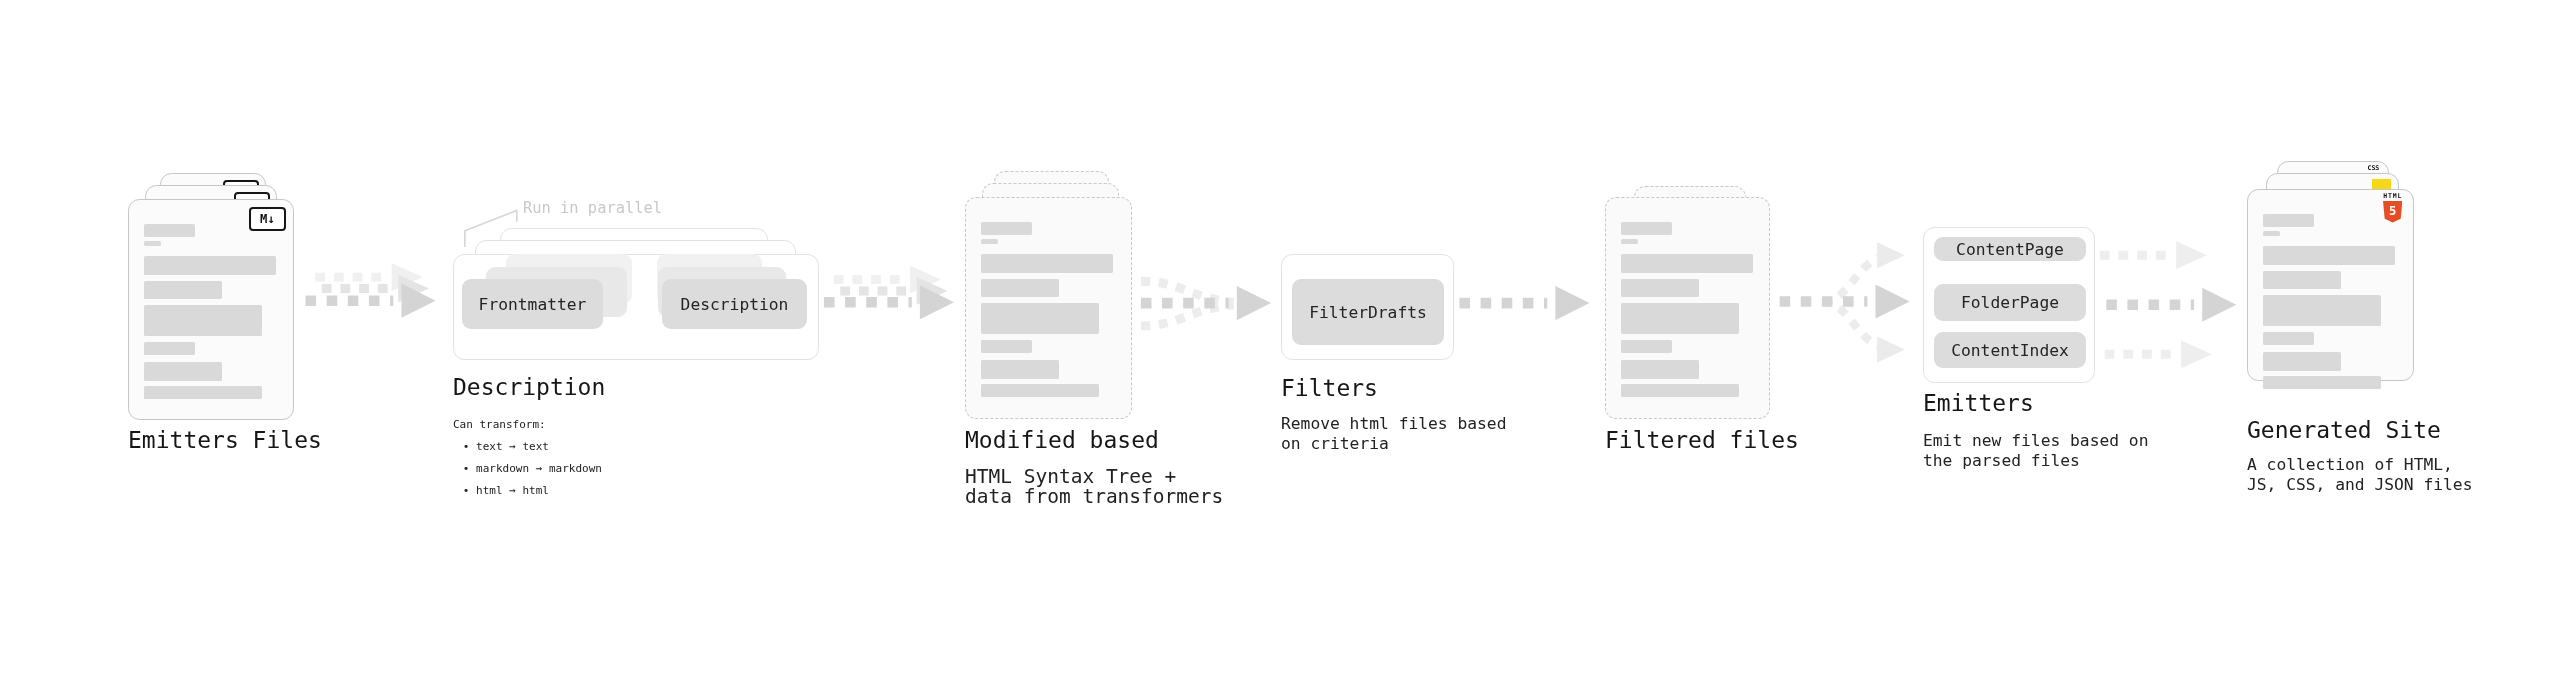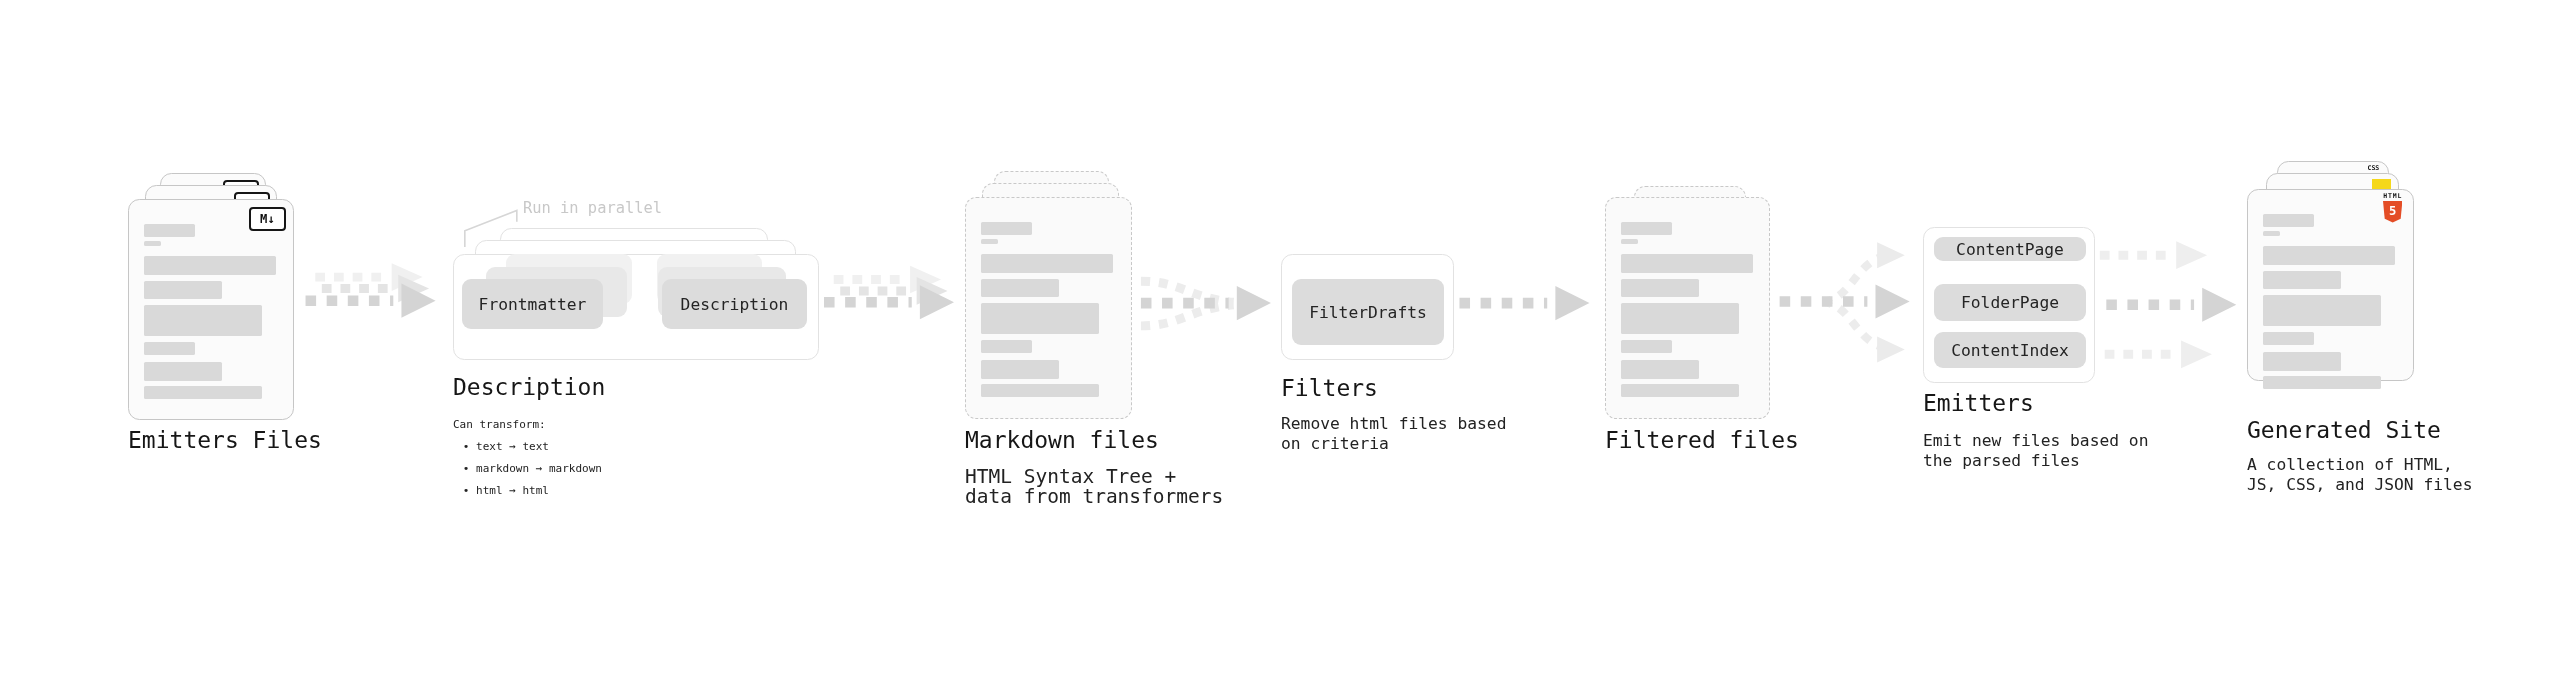--- a/index.html
+++ b/index.html
@@ -176,21 +176,21 @@
         <i style="width:51px;height:12.2px;margin-bottom:4.1px"></i>
         <i style="width:17px;height:5.7px;margin-bottom:9.8px"></i>
         <i style="width:132px;height:18.7px;margin-bottom:5.7px"></i>
         <i style="width:78px;height:18.7px;margin-bottom:5.7px"></i>
         <i style="width:118px;height:31px;margin-bottom:5.7px"></i>
         <i style="width:51px;height:13px;margin-bottom:7.3px"></i>
         <i style="width:78px;height:18.7px;margin-bottom:5.7px"></i>
         <i style="width:118px;height:13px;"></i>
       </div>
     </div>
-    <div class="abs title" style="left:965px;top:429px;">Markdown files</div>
+    <div class="abs title" style="left:965px;top:429px;">Modified based</div>
     <div class="abs subtitle big" style="left:965px;top:467px;">HTML Syntax Tree +
 data from transformers</div>
   </div>
 
   <div>
     <div class="abs proc" style="left:1281px;top:254px;width:173px;height:106px;"></div>
     <div class="abs chip" style="left:1292px;top:279px;width:152px;height:66px;">FilterDrafts</div>
     <div class="abs title" style="left:1281px;top:377px;">Filters</div>
     <div class="abs subtitle" style="left:1281px;top:414px;">Remove html files based
 on criteria</div>

